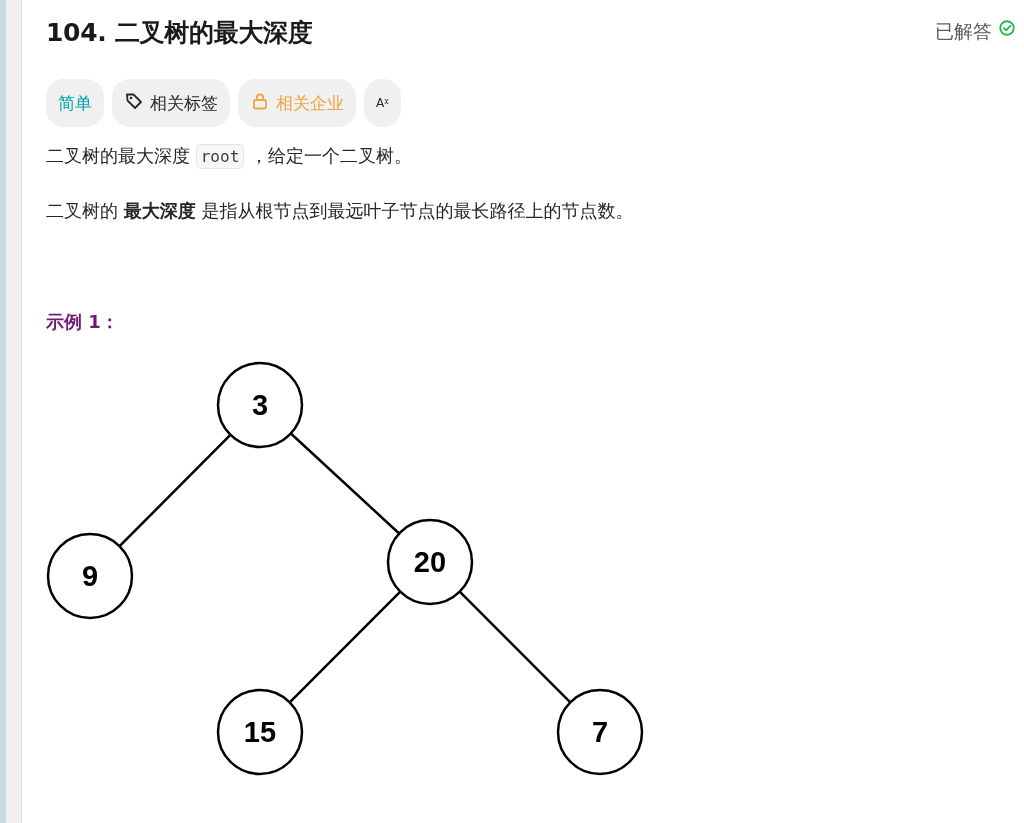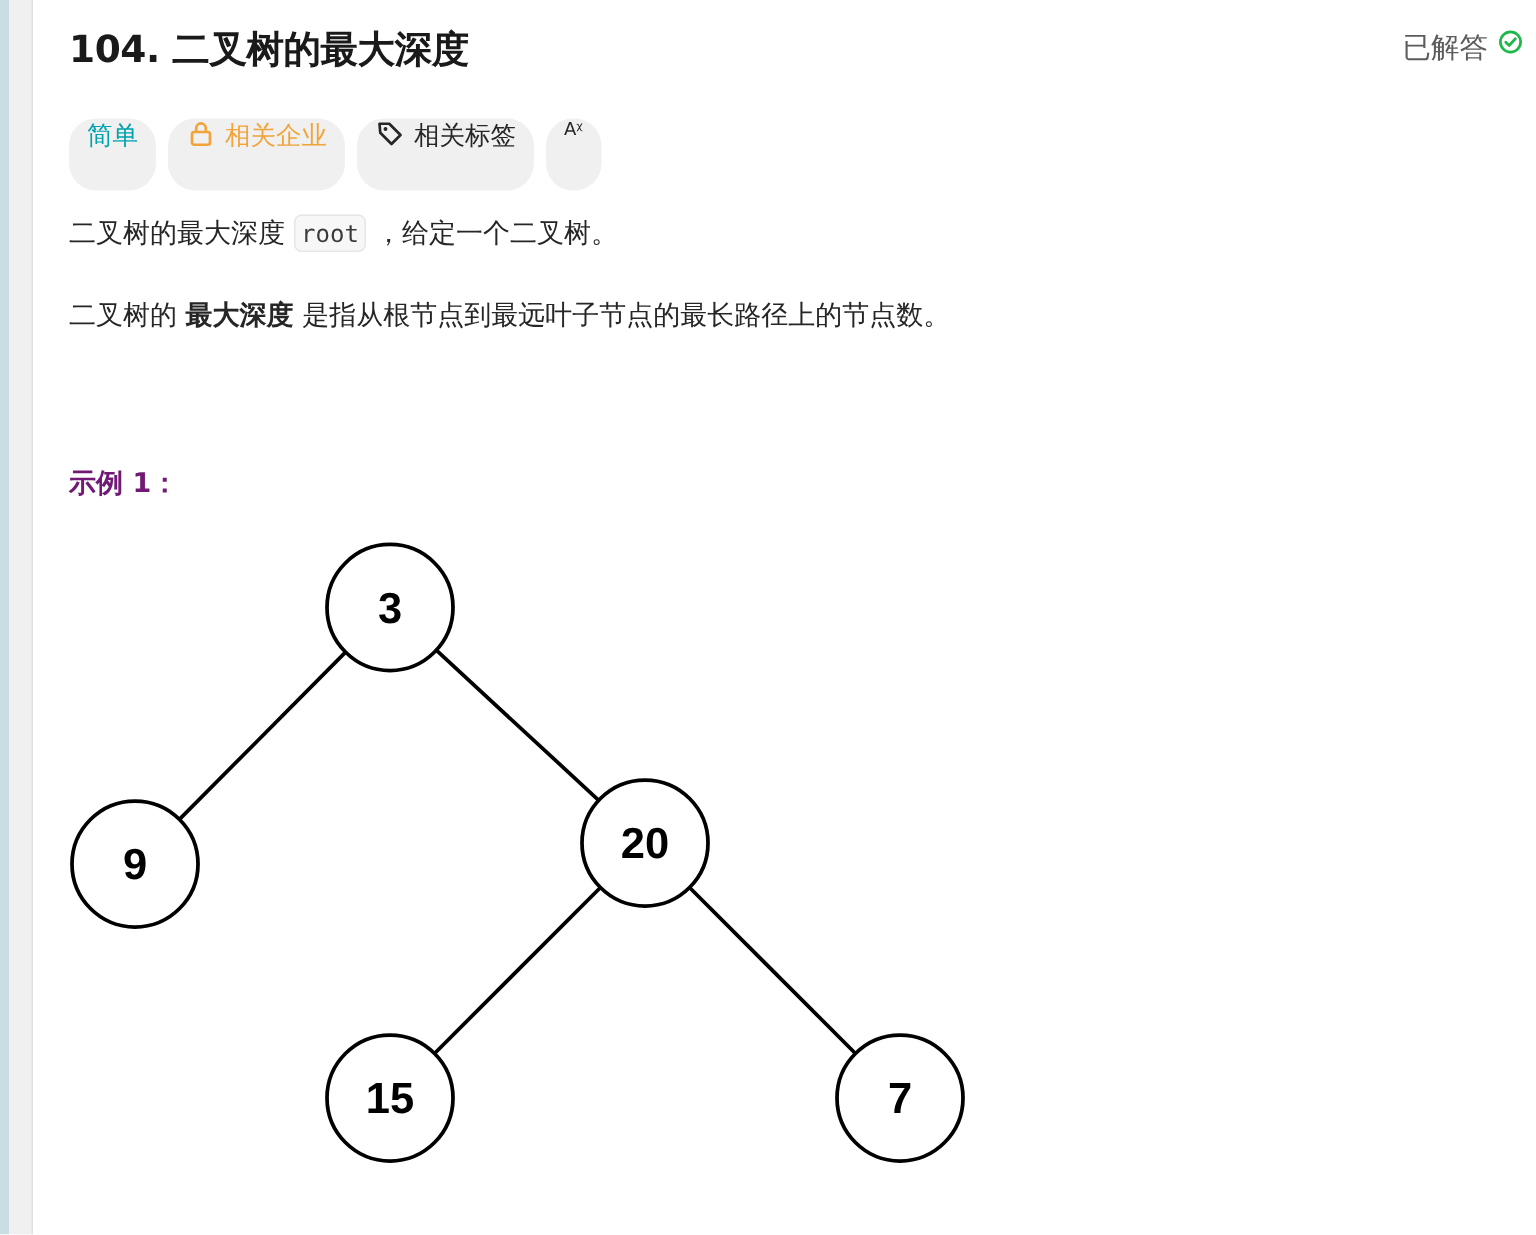--- a/index.html
+++ b/index.html
@@ -17,21 +17,21 @@
     font-size:25px; font-weight:bold; color:#1a1a1a; line-height:46px; letter-spacing:-0.3px;
   }
   .solved {
     position:absolute; right:8px; top:19px; display:flex; align-items:flex-start; gap:6px;
     font-size:19px; color:#5c5c5c;
   }
   .solved svg { width:18px; height:18px; }
   .tags { position:absolute; left:0; top:79px; display:flex; gap:8px; }
   .tag {
     height:48px; padding:0 12px; border-radius:18px; background:#f0f0f0;
-    display:flex; gap:6px; font-size:17px; color:#262626;
+    display:flex; align-items:center; gap:6px; font-size:17px; color:#262626;
     cursor:pointer; box-sizing:border-box;
   }
   .tag.easy { color:#00a3ad; }
   .tag.company { color:#f0a43a; }
   .tag.font { padding:0 12px; font-size:12px; }
   .tag svg { width:20px; height:20px; }
   .para { position:absolute; left:0; margin:0; font-size:18px; line-height:26px; color:#262626; }
   .p1 { top:143px; }
   .p2 { top:198px; }
   code.inline {
@@ -57,37 +57,37 @@
           <circle cx="10" cy="10" r="7.5" fill="none" stroke="#1cb84a" stroke-width="2"></circle>
           <path d="M6.5 10.2 L9 12.6 L13.6 7.6" fill="none" stroke="#1cb84a" stroke-width="2" stroke-linecap="round" stroke-linejoin="round"></path>
         </svg>
     </span>
   </div>
 
   <div class="tags">
     <div class="tag easy">
       <span>简单</span>
     </div>
+    <div class="tag">
+      <span>
+        <svg viewBox="0 0 20 20">
+            <path d="M3 3.5 H9.5 L17 11 L11 17 L3.5 9.5 Z" fill="none" stroke="#262626" stroke-width="1.8" stroke-linejoin="round"></path>
+            <circle cx="7" cy="7" r="1.3" fill="#262626"></circle>
+          </svg>
+      </span>
+      <span>相关标签</span>
+    </div>
     <div class="tag company">
       <span>
         <svg viewBox="0 0 20 20">
             <rect x="4" y="9" width="12" height="8.5" rx="1.5" fill="none" stroke="#f0a43a" stroke-width="1.8"></rect>
             <path d="M6.8 9 V6.5 a3.2 3.2 0 0 1 6.4 0 V9" fill="none" stroke="#f0a43a" stroke-width="1.8"></path>
           </svg>
       </span>
       <span>相关企业</span>
-    </div>
-    <div class="tag">
-      <span>
-        <svg viewBox="0 0 20 20">
-            <path d="M3 3.5 H9.5 L17 11 L11 17 L3.5 9.5 Z" fill="none" stroke="#262626" stroke-width="1.8" stroke-linejoin="round"></path>
-            <circle cx="7" cy="7" r="1.3" fill="#262626"></circle>
-          </svg>
-      </span>
-      <span>相关标签</span>
     </div>
     <div class="tag font">
       <span>Aᵡ</span>
     </div>
   </div>
 
   <p class="para p1"><span>二叉树的最大深度 </span><code class="inline">root</code><span> ，给定一个二叉树。</span></p>
 
   <p class="para p2"><span>二叉树的 </span><strong>最大深度</strong><span> 是指从根节点到最远叶子节点的最长路径上的节点数。</span></p>
 

